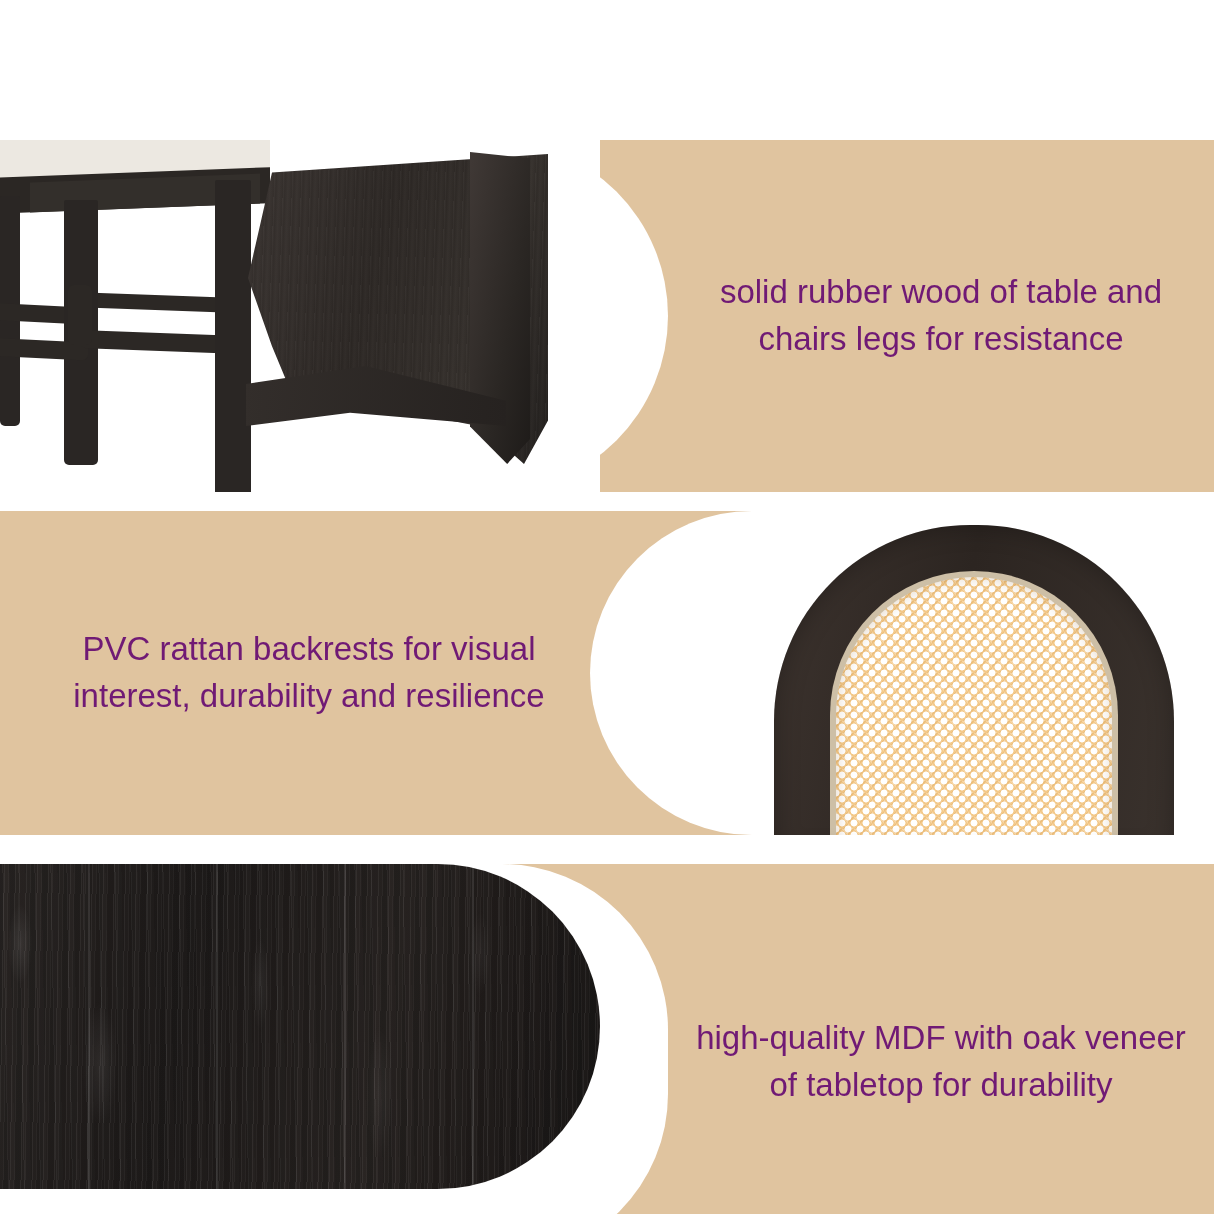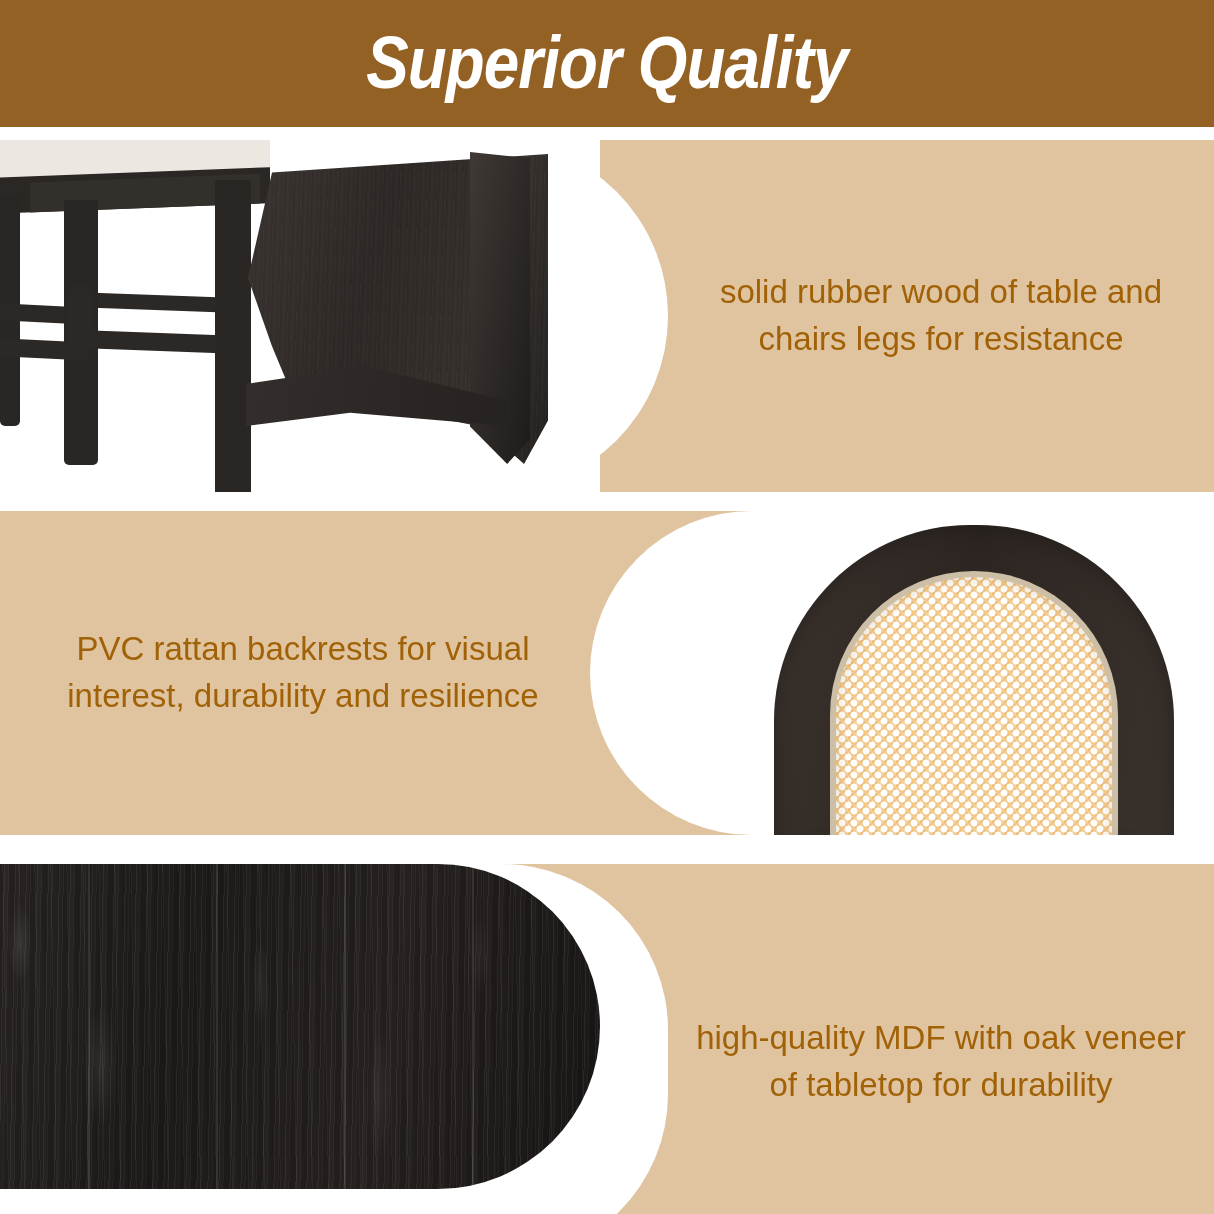--- a/index.html
+++ b/index.html
@@ -83,21 +83,21 @@
 
   
   .feature-text {
     position: absolute;
     top: 0;
     height: 100%;
     display: flex;
     align-items: center;
     justify-content: center;
     text-align: center;
-    color: #a16207;
+    color: #701a75;
     font-size: 33px;
     line-height: 1.42;
     font-family: "Liberation Sans", sans-serif;
     padding: 0 10px;
     box-sizing: border-box;
   }
 
   
   #section-1 { top: 140px; height: 352px; }
   #section-1 .white-lobe { width: 668px; border-radius: 0 176px 176px 0; }
@@ -176,21 +176,21 @@
     left: 246px; top: 226px;
     width: 260px; height: 60px;
     background: linear-gradient(95deg, #332e2b, #262220);
     clip-path: polygon(0 30%, 46% 0%, 100% 58%, 100% 100%, 40% 78%, 0 100%);
   }
 
   
   #section-2 { top: 511px; height: 324px; }
   #section-2 .white-lobe { width: 624px; border-radius: 162px 0 0 162px; }
   #section-2 .image-clip { right: 0; width: 560px; }
-  #section-2 .feature-text { left: 8px; width: 590px; }
+  #section-2 .feature-text { left: 14px; width: 590px; }
 
   
   .rattan-wrap {
     position: absolute;
     left: 120px; top: 14px;
     width: 400px; height: 330px;
   }
   .rattan-frame {
     position: absolute;
     inset: 0;
@@ -264,23 +264,20 @@
       radial-gradient(ellipse 20px 100px at 420px 230px, rgba(255,255,255,0.05), transparent 72%),
       radial-gradient(ellipse 16px 64px at 520px 90px, rgba(255,255,255,0.05), transparent 70%);
     pointer-events: none;
   }
 </style>
 </head>
 <body>
 
 <div class="page">
 
-  <div class="header-banner">
-    <div class="header-title">Superior Quality</div>
-  </div>
 
   <div class="feature-section" id="section-1">
     <div class="beige-panel"></div>
 
     <div class="white-lobe lobe-left"></div>
 
     <div class="image-clip">
       <div class="chair-art">
         <div class="chair-seat"></div>
         <div class="chair-apron"></div>

